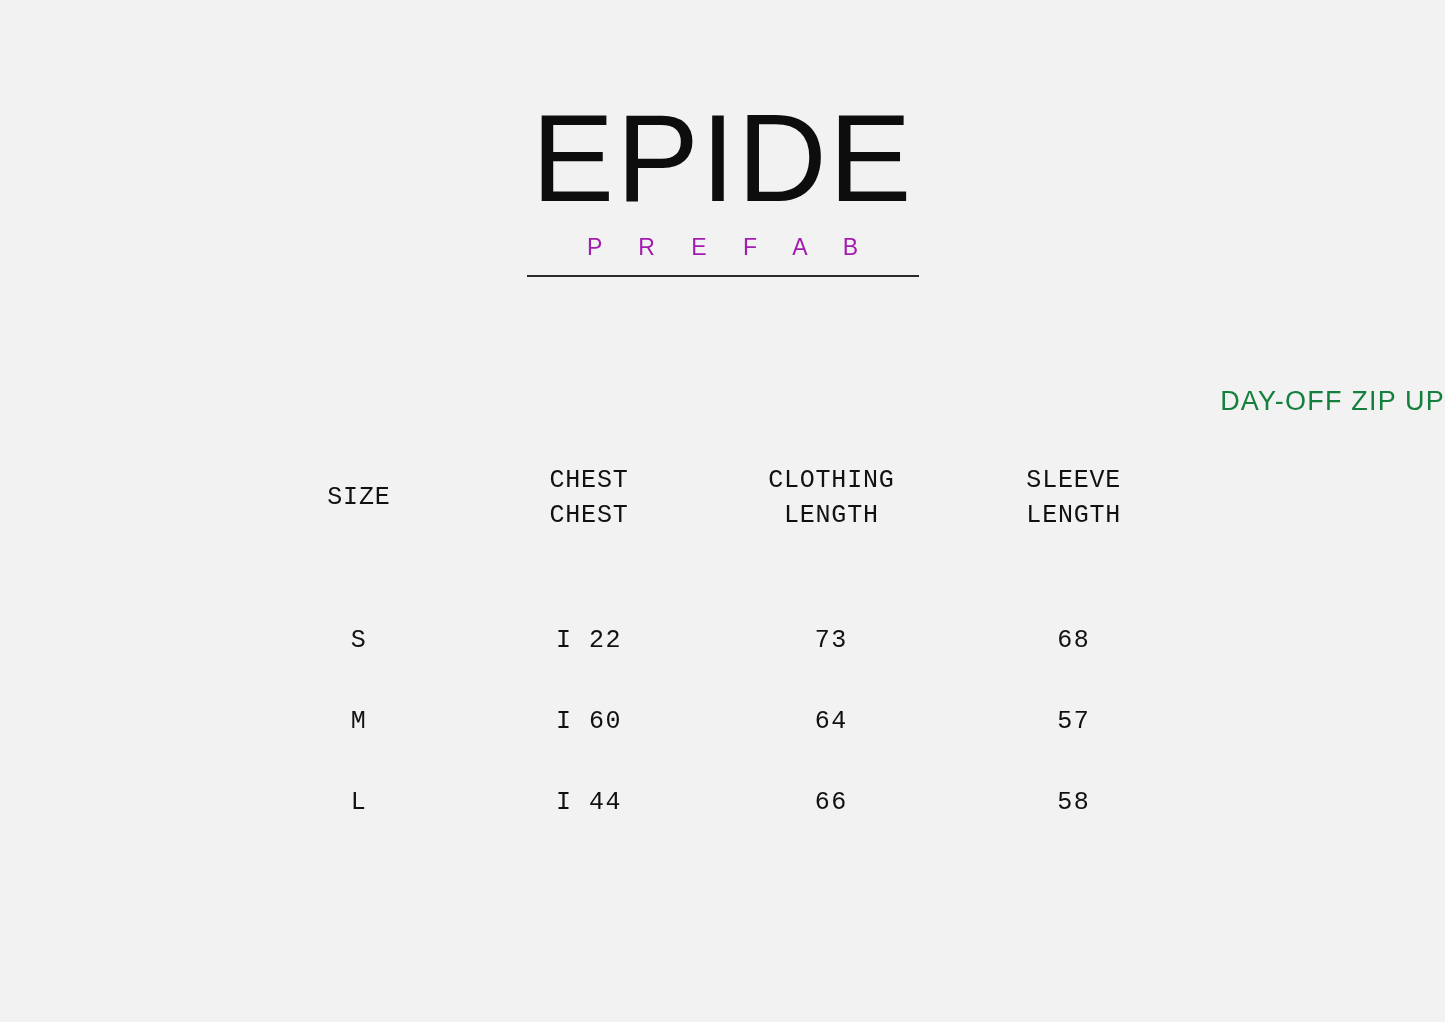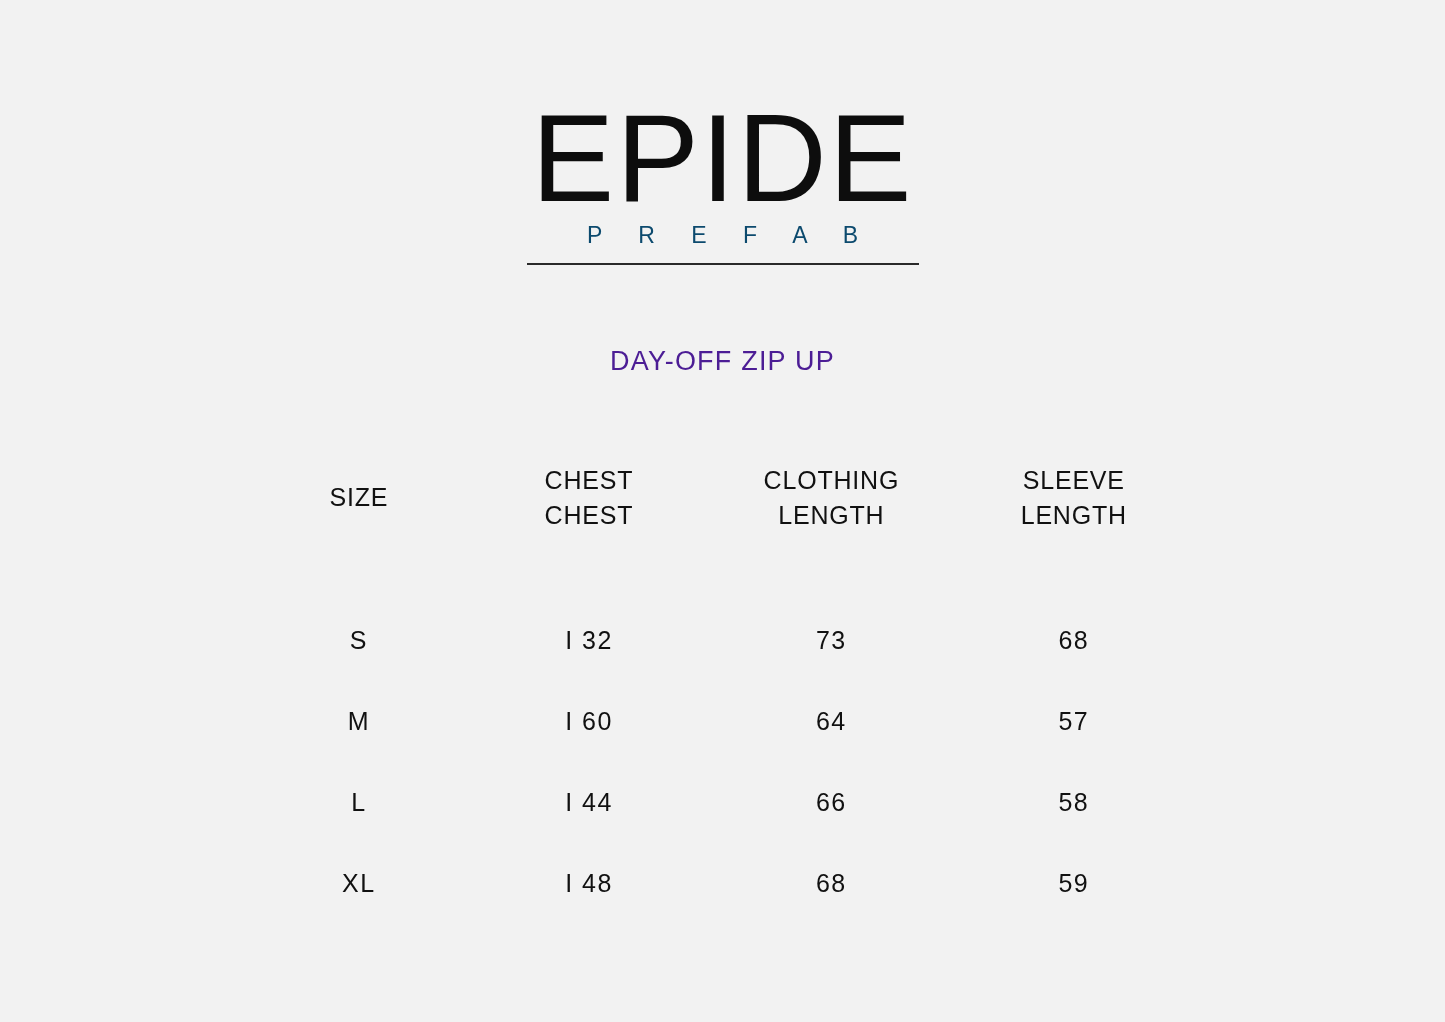--- a/index.html
+++ b/index.html
@@ -33,57 +33,58 @@
   .brand-name {
     font-family: "Liberation Sans", sans-serif;
     font-size: 124px;
     line-height: 1.0;
     font-weight: 400;
     letter-spacing: 2px;
     color: #0d0d0d;
     margin: 0;
   }
   .brand-sub {
-    margin-top: 2px;
+    margin-top: 14px;
     font-size: 23px;
     letter-spacing: 15px;
     font-weight: 400;
-    color: #0c4a6e;
+    color: #a21caf;
     text-indent: 15px;
   }
   .brand-rule {
     width: 392px;
     height: 2px;
     background: #2a2a2a;
     margin: 14px auto 0 auto;
   }
 
   
   .product-title {
     position: absolute;
-    top: 346px;
+    top: 386px;
     left: 0;
     width: 100%;
-    text-align: center;
+    text-align: right;
     font-size: 27px;
     letter-spacing: 1.2px;
-    color: #4c1d95;
+    color: #15803d;
   }
 
   
   .table-wrap {
     position: absolute;
     top: 452px;
     left: 250px;
     width: 945px;
   }
   table.size-table {
     width: 100%;
     border-collapse: collapse;
     table-layout: fixed;
+    font-family: Liberation Mono, monospace;
   }
   table.size-table th {
     font-weight: 400;
     font-size: 25px;
     line-height: 1.42;
     letter-spacing: 0.8px;
     color: #111111;
     text-align: center;
     vertical-align: middle;
     padding: 0;
@@ -141,39 +142,33 @@
           </th>
           <th class="col-data">
             <span class="hdr-line">SLEEVE</span>
             <span class="hdr-line">LENGTH</span>
           </th>
         </tr>
       </thead>
       <tbody>
         <tr>
           <td>S</td>
-          <td>I 32</td>
+          <td>I 22</td>
           <td>73</td>
           <td>68</td>
         </tr>
         <tr>
           <td>M</td>
           <td>I 60</td>
           <td>64</td>
           <td>57</td>
         </tr>
         <tr>
           <td>L</td>
           <td>I 44</td>
           <td>66</td>
           <td>58</td>
         </tr>
-        <tr>
-          <td>XL</td>
-          <td>I 48</td>
-          <td>68</td>
-          <td>59</td>
-        </tr>
       </tbody>
     </table>
   </div>
 
 </div>
 
 </body></html>

